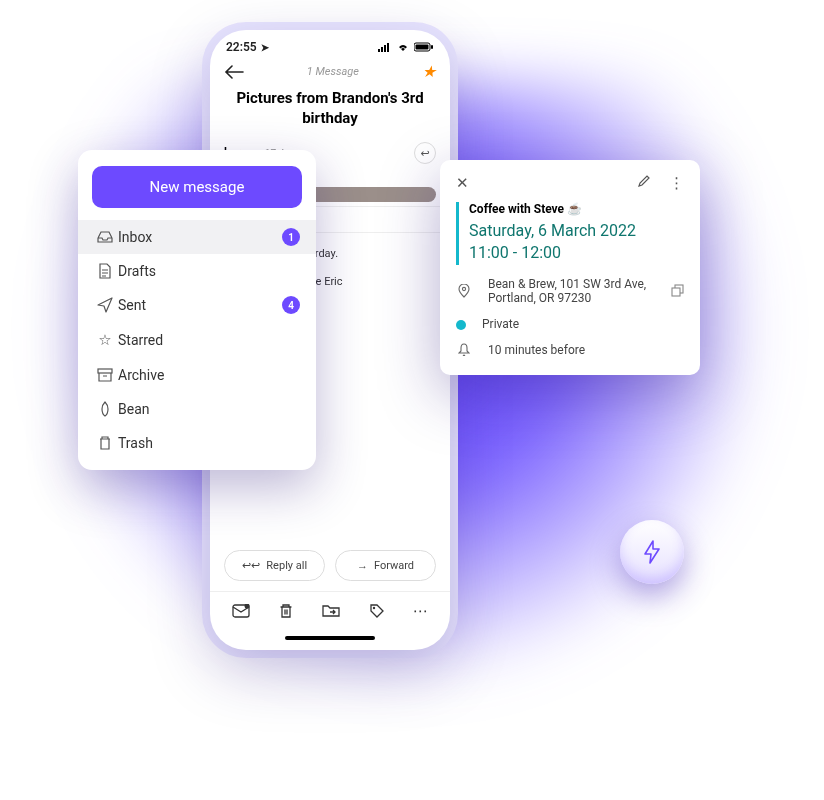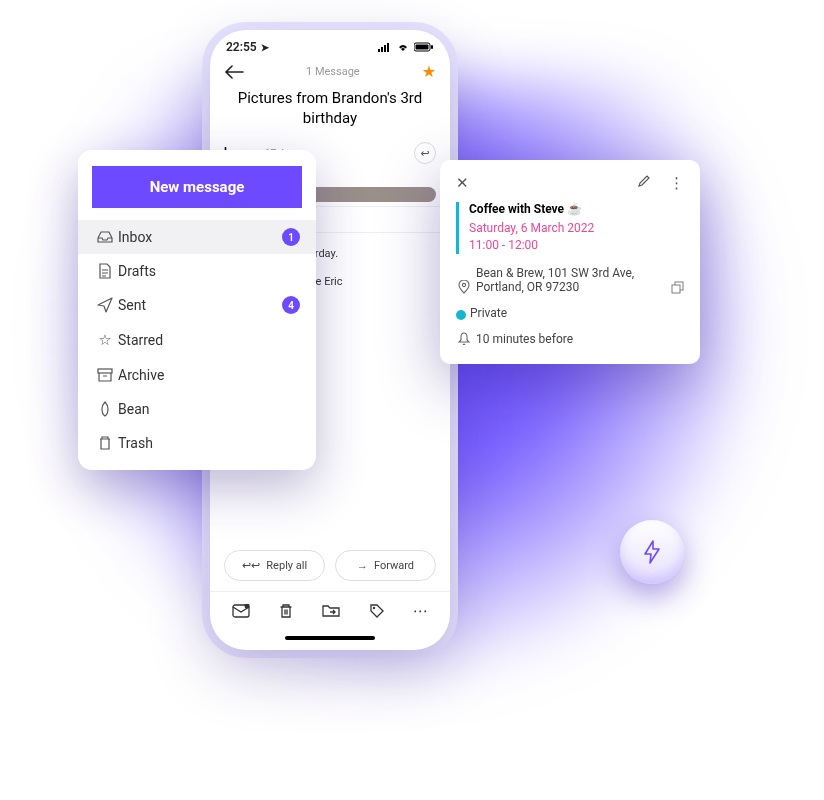--- a/index.html
+++ b/index.html
@@ -45,25 +45,26 @@
     font-size:12px;
     font-weight:600;
     color:#222;
   }
   .status-icons{display:flex;gap:4px;align-items:center}
   .navrow{
     display:flex;
     align-items:center;
     justify-content:space-between;
     padding:4px 14px 8px;
+    font-style:italic;
   }
   .back-arrow{font-size:18px;cursor:pointer}
   .msgcount{font-size:11px;color:#999}
   .star{color:#ff8a00;font-size:16px}
-  .subject{font-size:15px;font-weight:400;text-align:center;padding:0 18px 10px;line-height:1.3}
+  .subject{font-size:15px;font-weight:700;text-align:center;padding:0 18px 10px;line-height:1.3}
   .sender-row{
     display:flex; align-items:center; gap:6px;
     padding:4px 14px; font-size:12px;
   }
   .sender-name{font-weight:600}
   .sender-star{color:#ff8a00;font-size:10px}
   .sender-date{color:#888;font-size:10px}
   .reply-mini{margin-left:auto;width:22px;height:22px;border:1px solid #ddd;border-radius:50%;display:flex;align-items:center;justify-content:center;font-size:11px;color:#555}
   .sender-mail{padding:0 14px;font-size:11px;color:#6d4aff}
   .tag{display:inline-block;margin:6px 14px 4px;background:#9b8f8a;color:#fff;font-size:10px;padding:2px 8px;border-radius:10px}
@@ -86,22 +87,22 @@
     z-index:3;
     padding:16px 0 10px;
     overflow:hidden;
   }
   .new-btn{
     margin:0 14px 12px;
     background:#6d4aff;
     color:#fff;
     text-align:center;
     padding:12px 0;
-    border-radius:0;
-    font-weight:700;
+    border-radius:10px;
+    font-weight:400;
     font-size:15px;
     cursor:pointer;
   }
   .side-item{
     display:flex;
     align-items:center;
     gap:4px;
     padding:9px 18px;
     font-size:14px;
     color:#333;
@@ -127,22 +128,22 @@
     border-radius:10px;
     box-shadow:0 18px 60px rgba(40,20,120,.35);
     z-index:3;
     padding:14px 16px 18px;
   }
   .pop-top{display:flex;justify-content:space-between;align-items:center;margin-bottom:10px}
   .pop-top span{cursor:pointer;color:#555;font-size:15px}
   .pop-top-right{display:flex;gap:18px}
   .pop-event{border-left:3px solid #14b8cc;padding-left:10px;margin-bottom:12px}
   .pop-title{font-weight:700;font-size:12px;margin-bottom:4px}
-  .pop-sub{font-size:12px;color:#ec4899;line-height:1.4}
-  .pop-row{display:flex;gap:4px;align-items:flex-end;font-size:12px;color:#444;margin-top:12px}
+  .pop-sub{font-size:16px;color:#0f766e;line-height:1.4}
+  .pop-row{display:flex;gap:16px;align-items:center;font-size:12px;color:#444;margin-top:12px}
   .pop-row .picon{width:16px;display:flex;justify-content:center;color:#666;font-size:13px}
   .copy-ic{margin-left:auto;color:#888;font-size:12px;cursor:pointer}
   .dot{width:10px;height:10px;border-radius:50%;background:#14b8cc;margin-top:2px}
 
   
   .knob{
     position:absolute;
     top:520px; left:620px;
     width:64px;height:64px;
     border-radius:50%;

